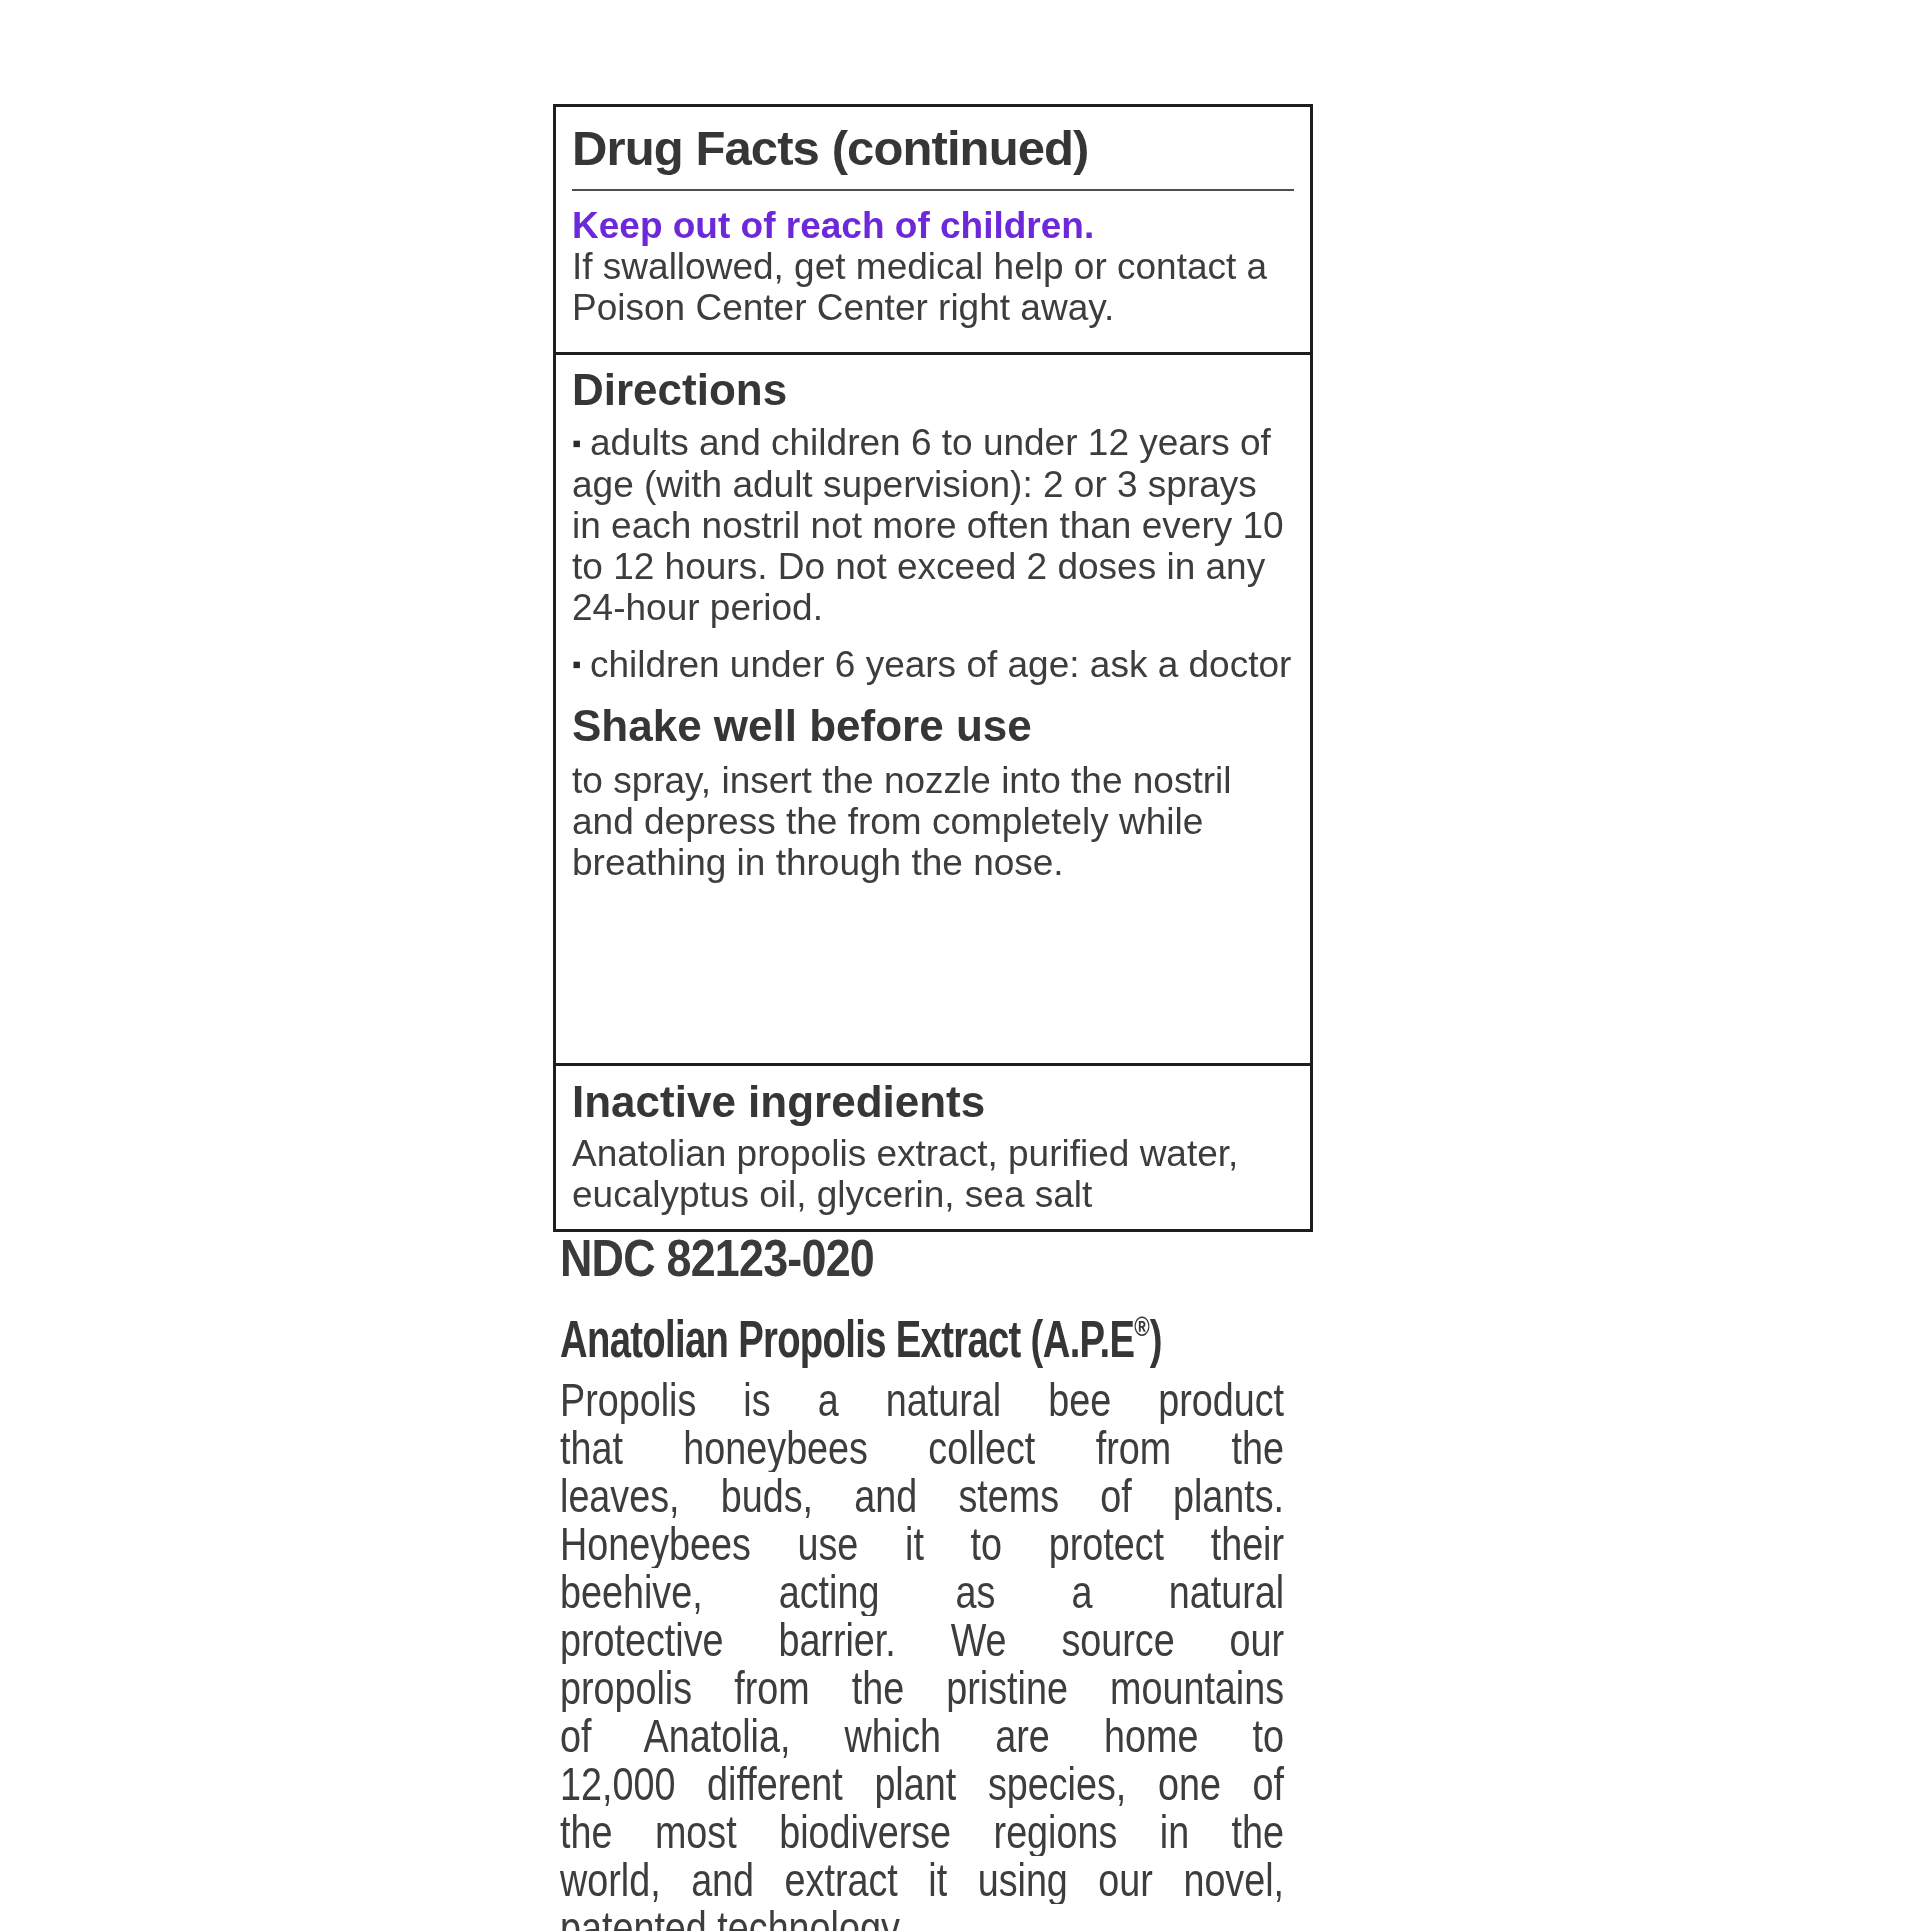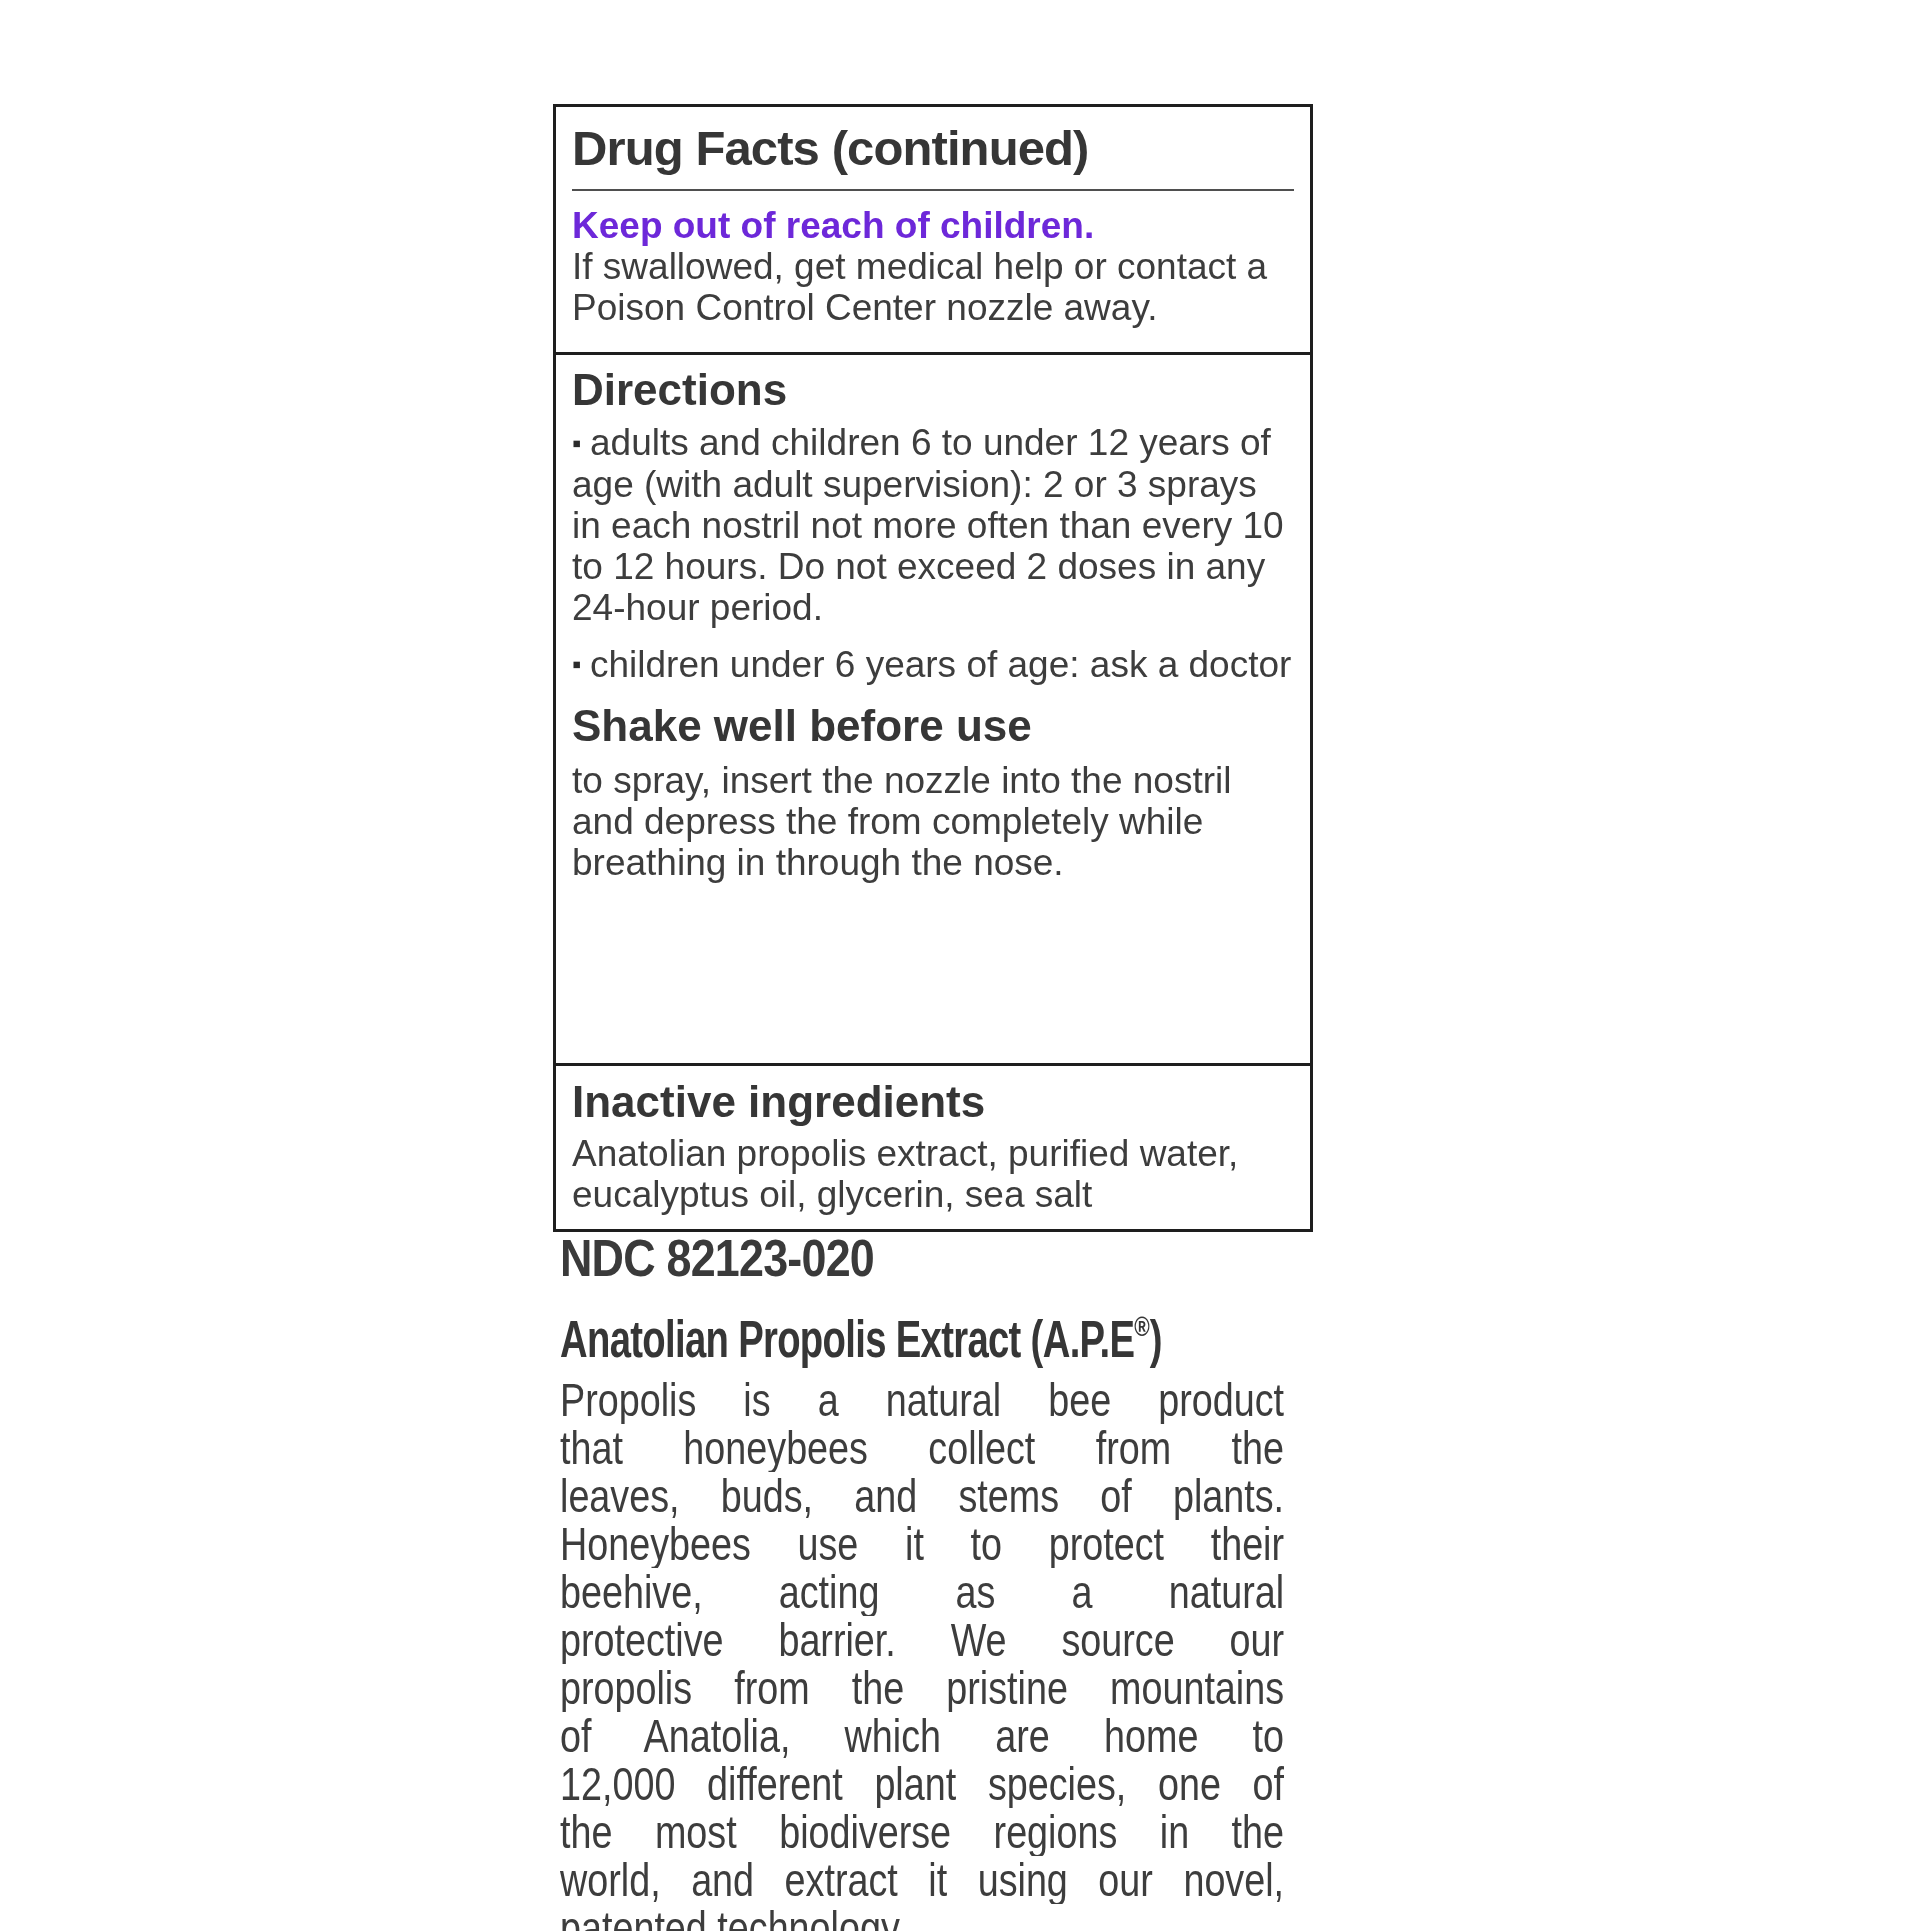--- a/index.html
+++ b/index.html
@@ -131,21 +131,21 @@
 </head>
 <body>
 
 <div id="canvas">
   <div id="label-wrap">
 
     <div class="df-box" id="df-box-1">
       <h1 class="df-title">Drug Facts (continued)</h1>
       <hr class="df-rule">
       <h2 class="df-h3">Keep out of reach of children.</h2>
-      <p class="df-body">If swallowed, get medical help or contact a Poison Control Center nozzle away.</p>
+      <p class="df-body">If swallowed, get medical help or contact a Poison Center Center right away.</p>
     </div>
 
     <div class="df-box" id="df-box-2">
       <h2 class="df-h2">Directions</h2>
       <p class="df-body df-bullet"><span class="bullet-sq">▪</span><span>adults and children 6 to under 12 years of age (with adult supervision): 2 or 3 sprays in each nostril not more often than every 10 to 12 hours. Do not exceed 2 doses in any 24-hour period.</span></p>
       <p class="df-body df-bullet"><span class="bullet-sq">▪</span><span>children under 6 years of age: ask a doctor</span></p>
       <h2 class="df-h2" id="shake-heading">Shake well before use</h2>
       <p class="df-body">to spray, insert the nozzle into the nostril and depress the from completely while breathing in through the nose.</p>
     </div>
 

